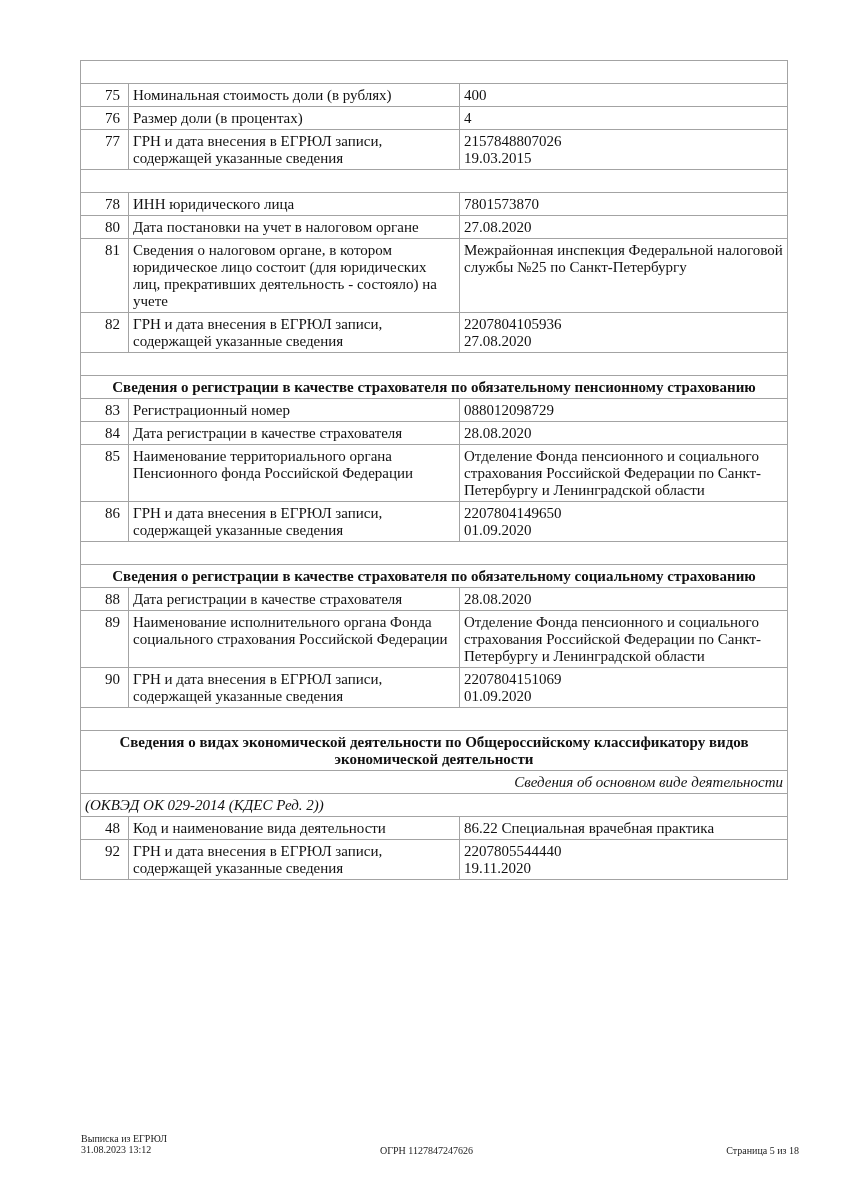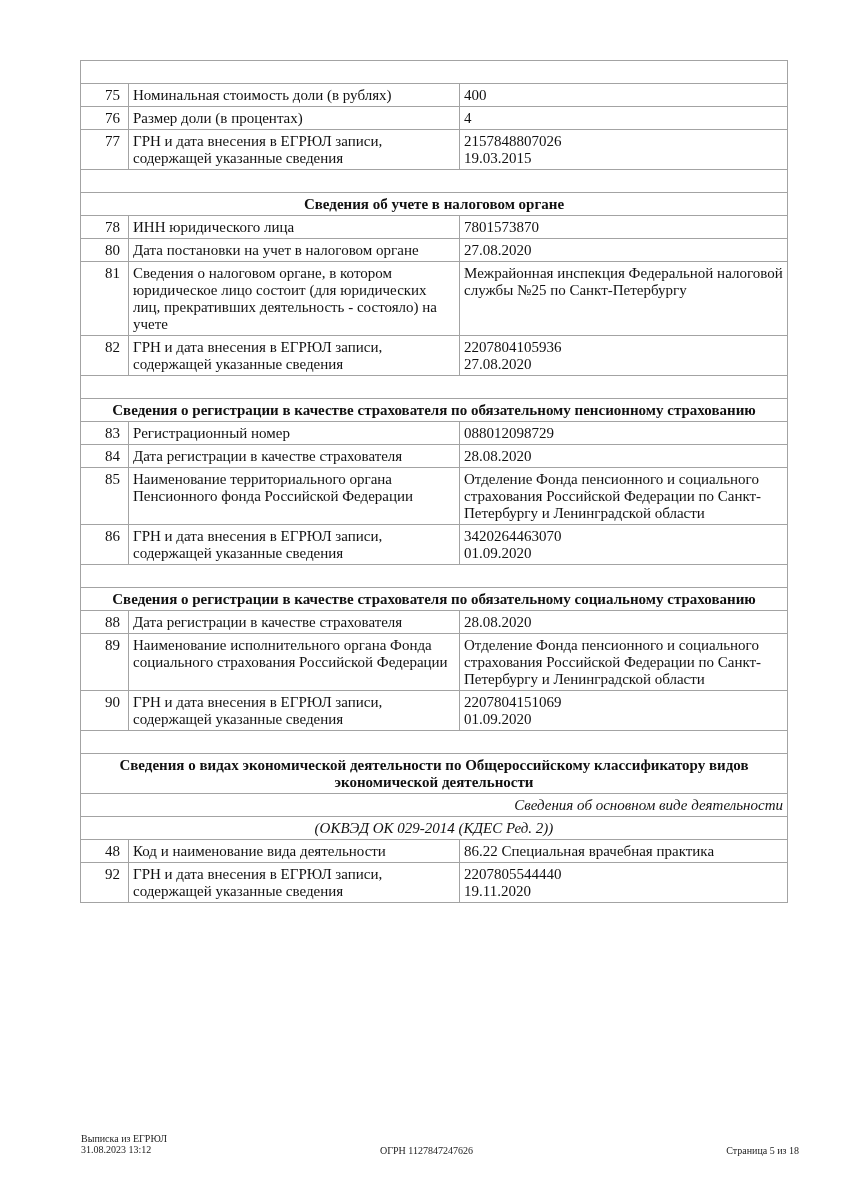--- a/index.html
+++ b/index.html
@@ -8,21 +8,21 @@
   .tbl { position: absolute; left: 80px; top: 60px; width: 707px;
          border-collapse: collapse; table-layout: fixed; font-size: 15px; line-height: 17px; }
   .tbl td { border: 1px solid #a3a3a3; padding: 3px 4px 2px 4px; vertical-align: top; }
   .tbl col.c-num { width: 48px; }
   .tbl col.c-name { width: 331px; }
   .tbl col.c-val { width: 328px; }
   .tbl td.num { text-align: center; padding-left: 18px; padding-right: 2px; }
   .tbl tr.blank td { height: 17px; }
   .tbl td.sec { text-align: center; font-weight: bold; padding-top: 3px; padding-bottom: 2px; }
   .tbl td.sub { text-align: right; font-weight: normal; font-style: italic; }
-  .tbl td.sub2 { text-align: center; font-style: italic; }
+  .tbl td.sub2 { font-style: italic; }
   .tbl .line { display: block; }
   .footer { position: absolute; top: 1133px; font-size: 10px; line-height: 11px; color: #222; }
   .footer.left { left: 81px; }
   .footer.center { left: 380px; top: 1145px; }
   .footer.right { right: 49px; top: 1145px; }
 </style>
 </head>
 <body>
 
 <table class="tbl">
@@ -57,23 +57,20 @@
         <span class="line">2157848807026</span>
         <span class="line">19.03.2015</span>
       </td>
     </tr>
 
     <tr class="blank">
         <td colspan="3"></td>
       </tr>
 
     <tr>
-      <td colspan="3" class="sec">Сведения об учете в налоговом органе</td>
-    </tr>
-    <tr>
       <td class="num">78</td>
       <td>ИНН юридического лица</td>
       <td>
           <span class="line">7801573870</span>
         </td>
     </tr>
     <tr>
       <td class="num">80</td>
       <td>Дата постановки на учет в налоговом органе</td>
       <td>
@@ -121,21 +118,21 @@
       <td class="num">85</td>
       <td>Наименование территориального органа Пенсионного фонда Российской Федерации</td>
       <td>
           <span class="line">Отделение Фонда пенсионного и социального страхования Российской Федерации по Санкт-Петербургу и Ленинградской области</span>
         </td>
     </tr>
     <tr>
       <td class="num">86</td>
       <td>ГРН и дата внесения в ЕГРЮЛ записи, содержащей указанные сведения</td>
       <td>
-        <span class="line">3420264463070</span>
+        <span class="line">2207804149650</span>
         <span class="line">01.09.2020</span>
       </td>
     </tr>
 
     <tr class="blank">
         <td colspan="3"></td>
       </tr>
 
     <tr>
       <td colspan="3" class="sec">Сведения о регистрации в качестве страхователя по обязательному социальному страхованию</td>

